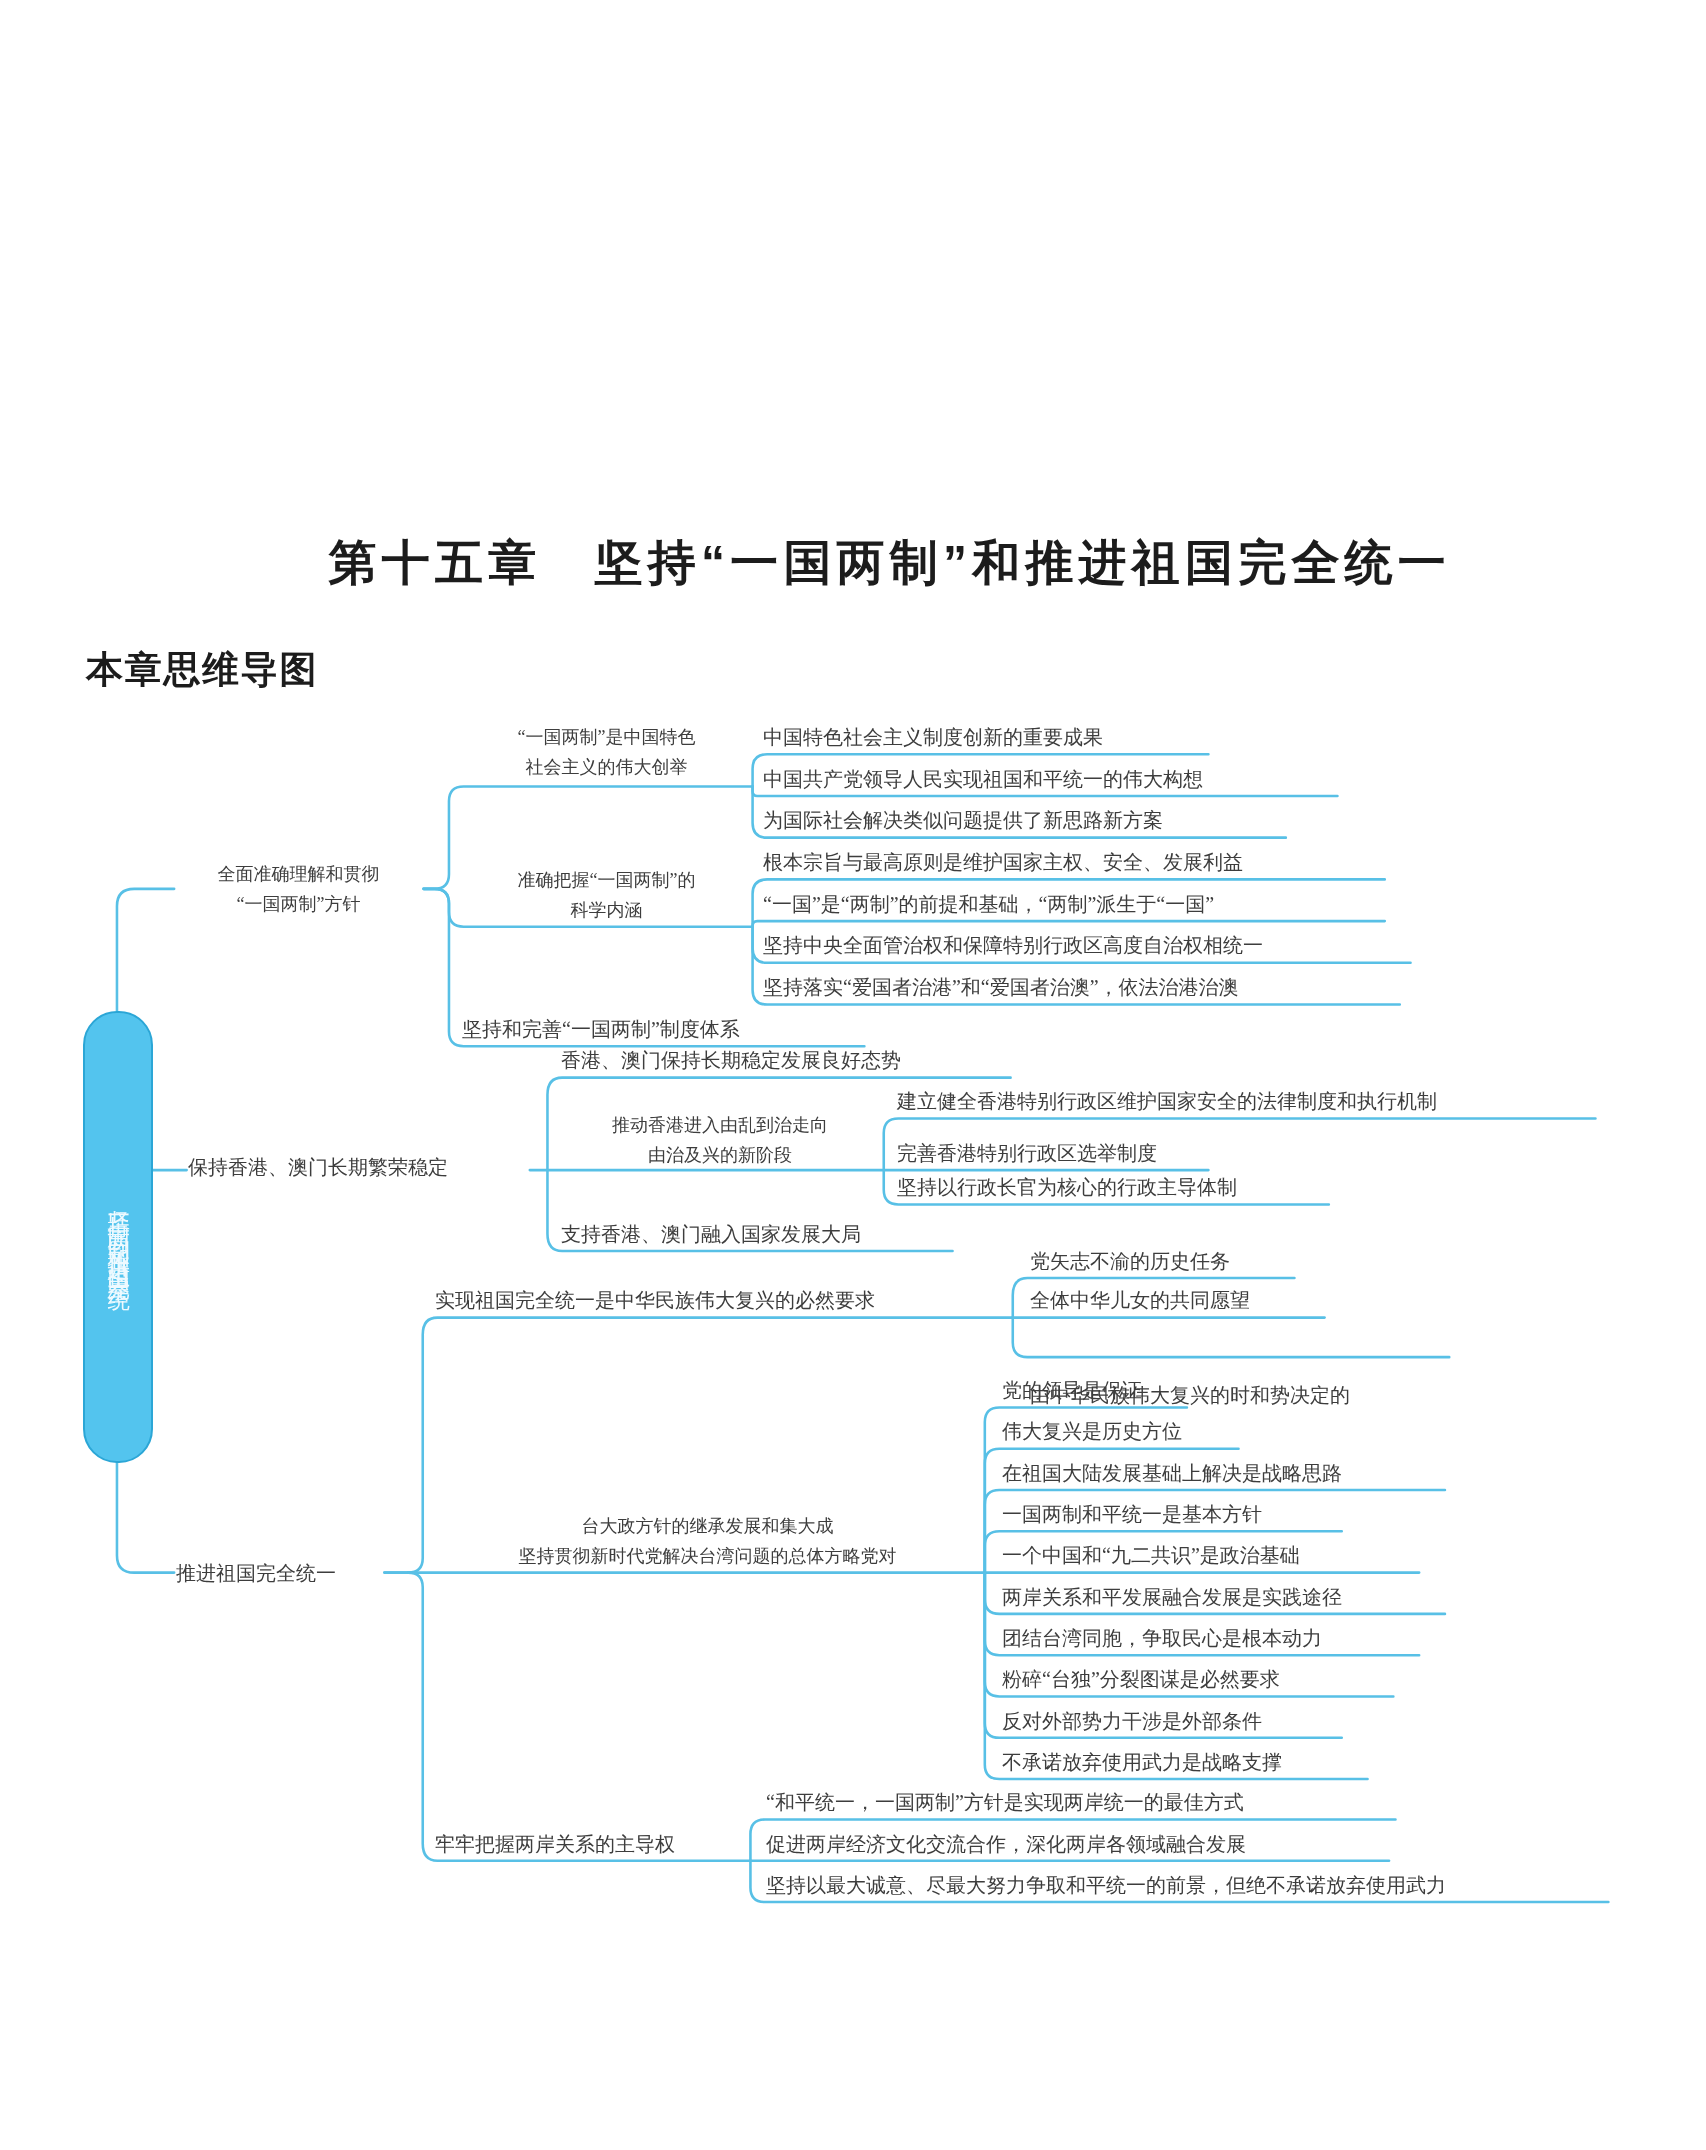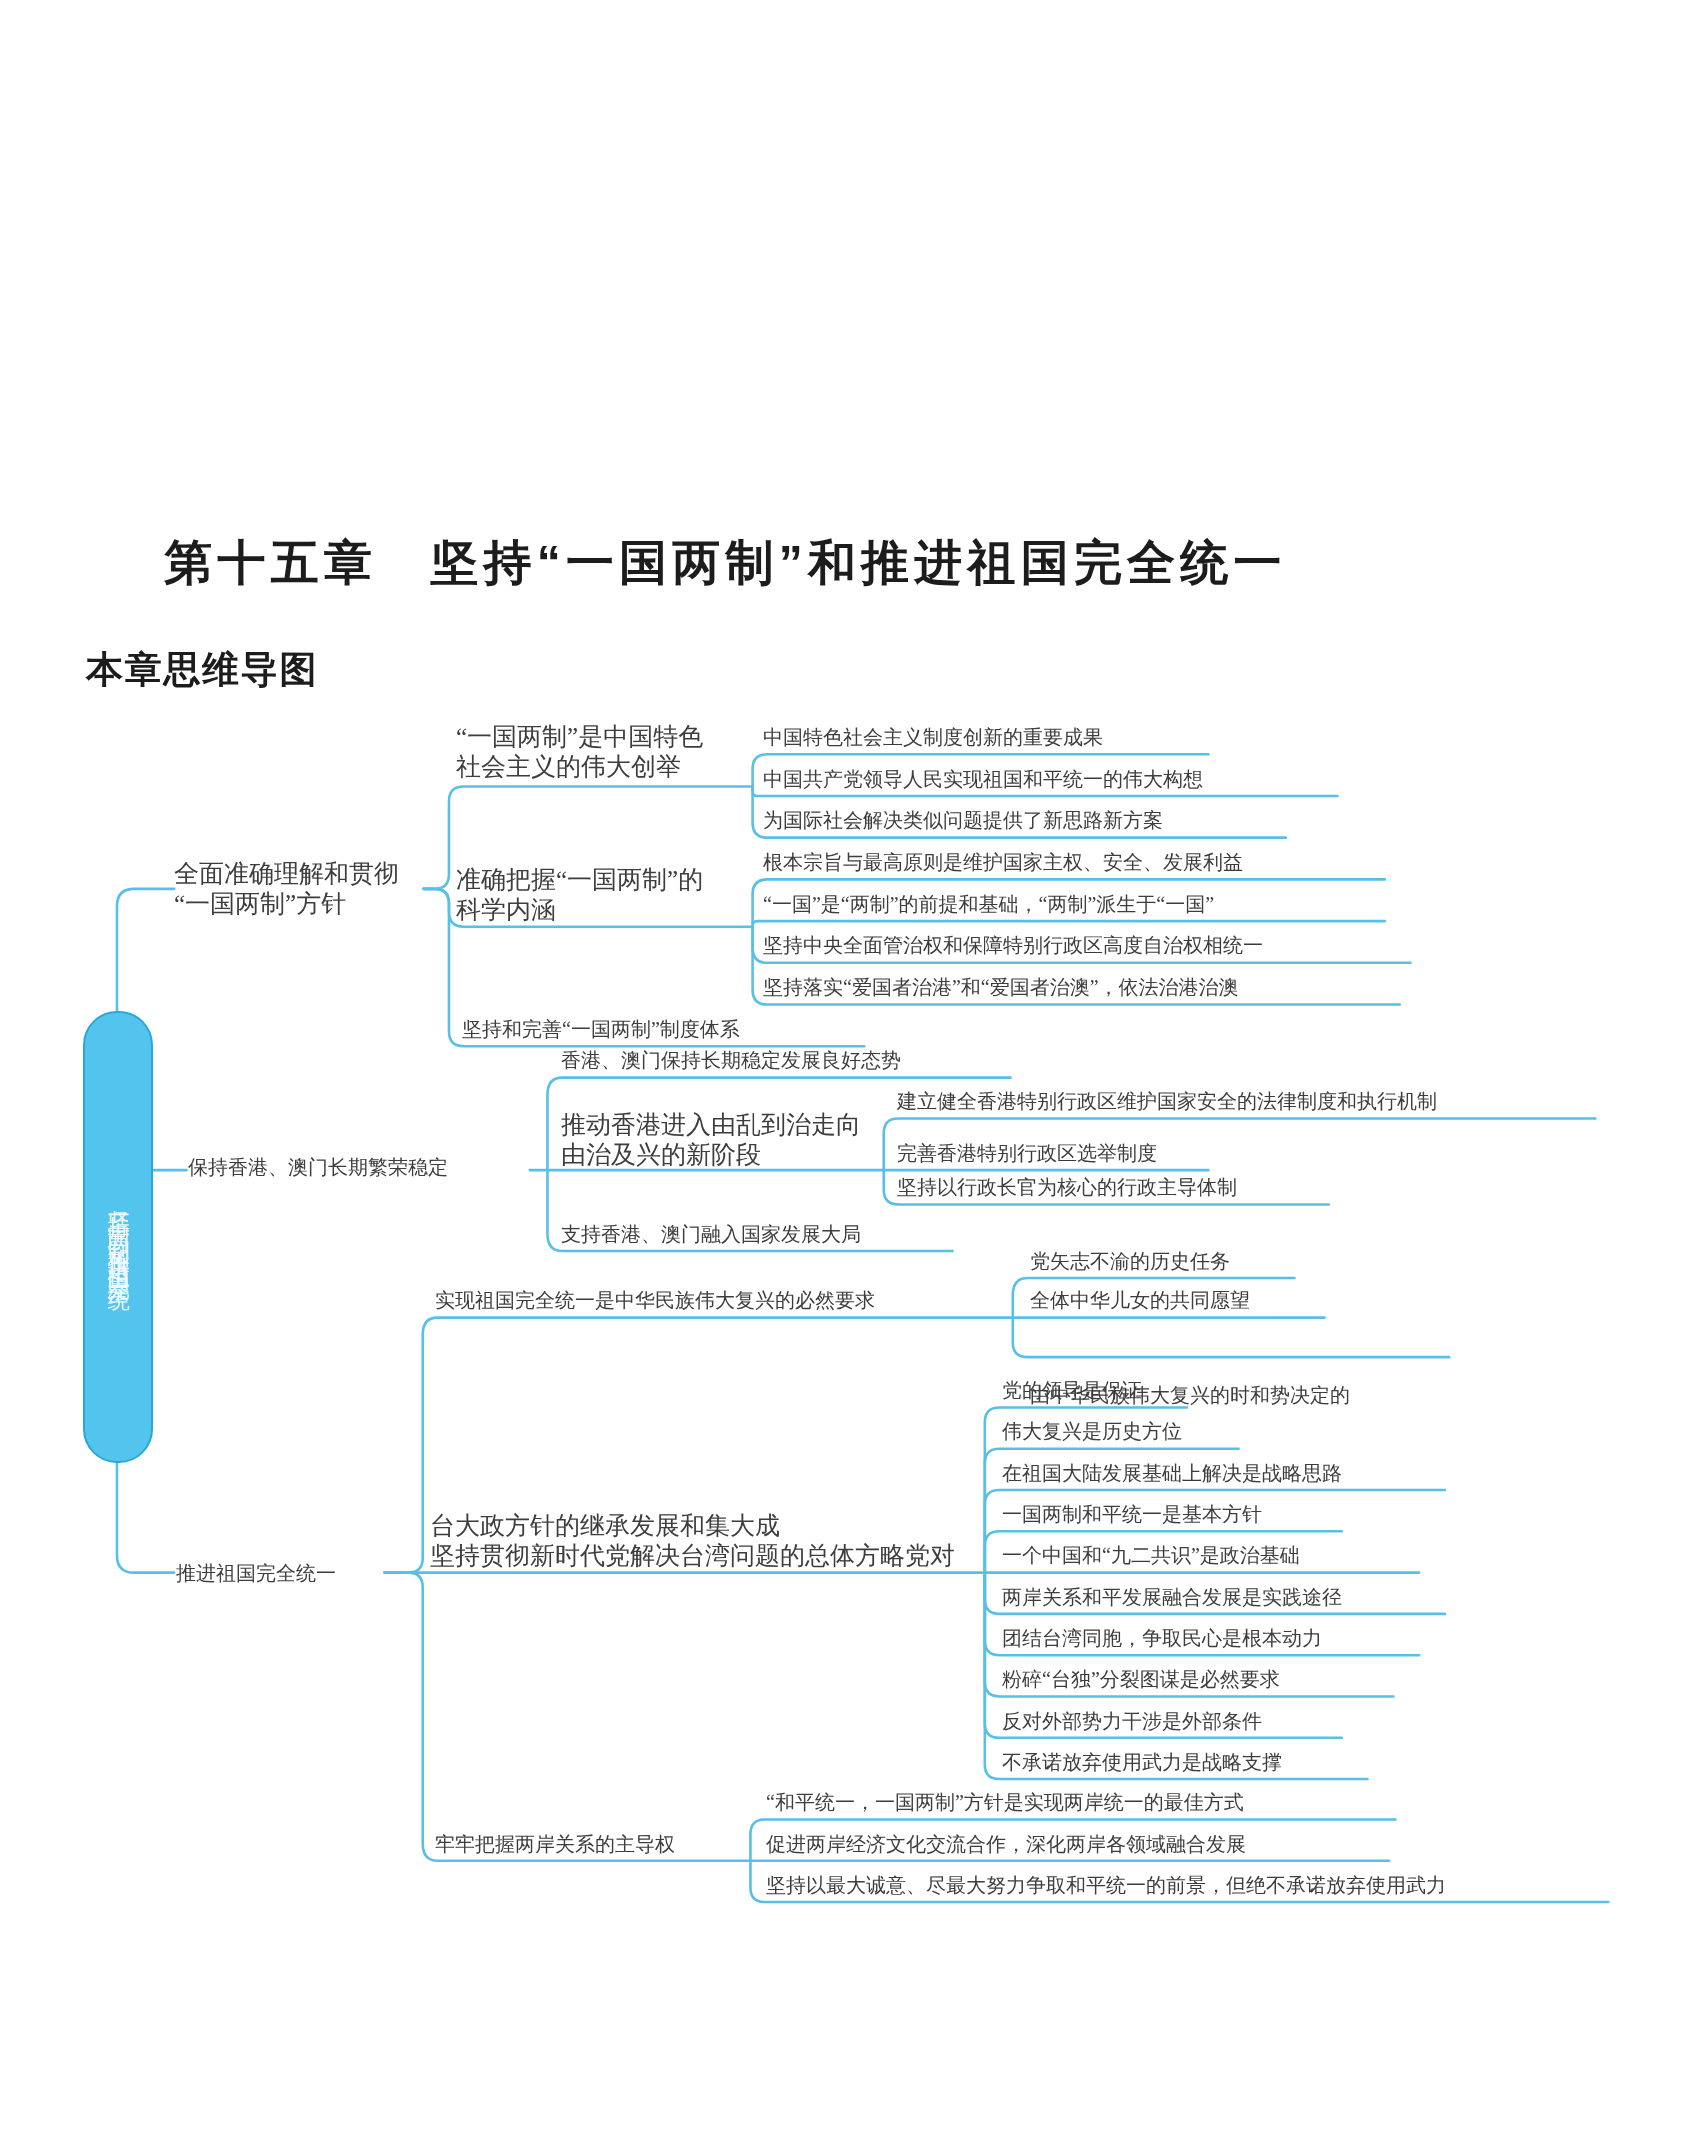--- a/index.html
+++ b/index.html
@@ -14,21 +14,21 @@
   html,body{margin:0;padding:0;}
   body{
     width:1706px;height:2412px;position:relative;
     background:var(--page_bg);
     font-family:"Liberation Serif","DejaVu Serif",serif;
     color:var(--text);
   }
   .page-title{
     position:absolute;left:0;top:563px;width:1451px;
     transform:translateY(-50%);
-    text-align:center;
+    text-align:right;
     font-family:"Liberation Sans","DejaVu Sans",sans-serif;
     font-weight:700;font-size:48px;letter-spacing:5.2px;
     color:var(--title_text);white-space:nowrap;
   }
   .page-subtitle{
     position:absolute;left:38px;top:670px;
     transform:translateY(-50%);
     font-family:"Liberation Sans","DejaVu Sans",sans-serif;
     font-weight:700;font-size:37px;letter-spacing:1.7px;
     color:var(--title_text);white-space:nowrap;margin-left:48px;
@@ -48,21 +48,21 @@
     color:var(--root_text);
     font-family:"Liberation Sans","DejaVu Sans",sans-serif;
   }
   .node{
     position:absolute;transform:translateY(-50%);
     font-size:20px;line-height:30px;white-space:nowrap;
     color:var(--text);
   }
   .nblock{
     position:absolute;transform:translateY(-50%);
-    font-size:25px;line-height:30px;
+    font-size:18px;line-height:30px;text-align:center;
     color:var(--text);
   }
 </style>
 </head>
 <body>
 
 <div class="page-title">第十五章　坚持“一国两制”和推进祖国完全统一</div>
 <div class="page-subtitle">本章思维导图</div>
 
 <svg class="connectors" viewBox="0 0 3967 5607" xmlns="http://www.w3.org/2000/svg">

